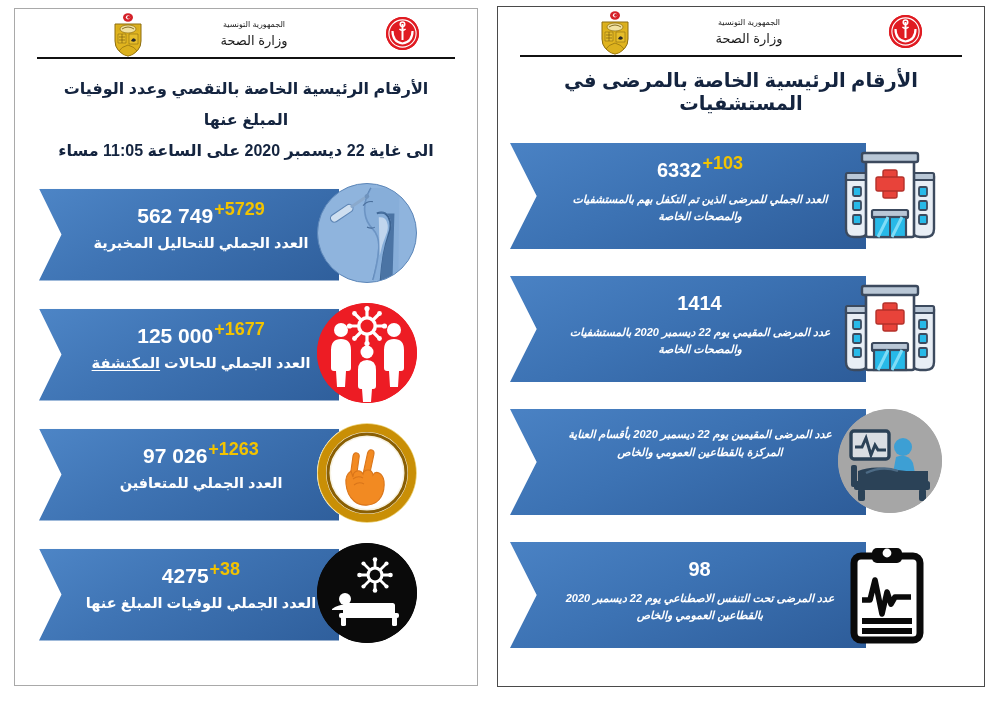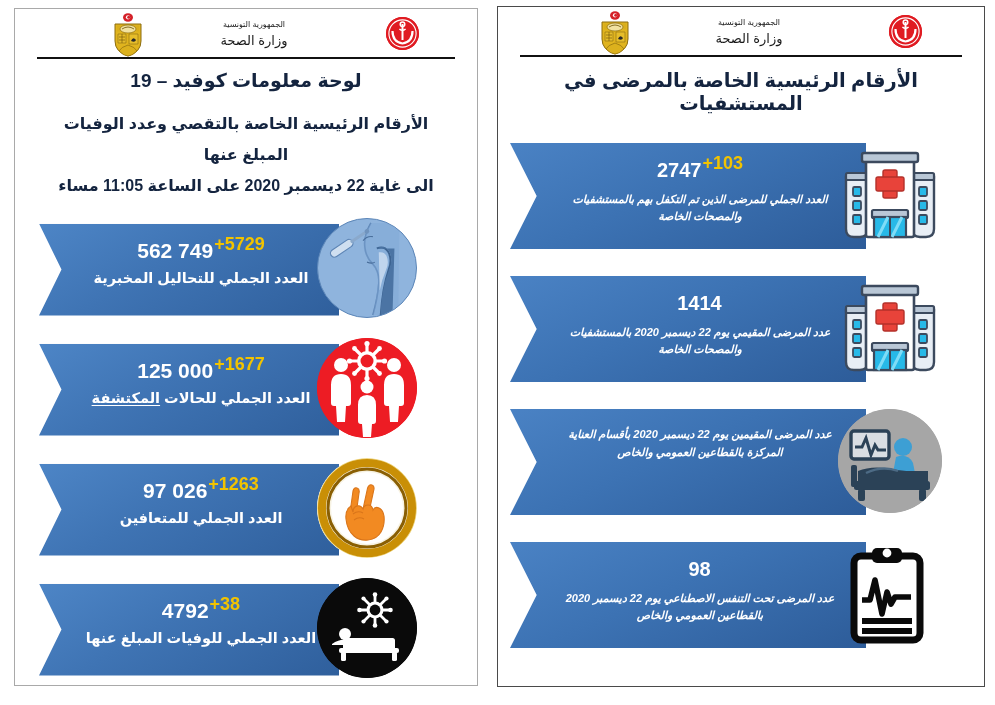--- a/index.html
+++ b/index.html
@@ -224,21 +224,20 @@
           <circle cx="16.5" cy="16.5" r="13.6" fill="none" stroke="#ffffff" stroke-width="1.1"></circle>
           <path d="M6.5 14 q0 11 10 12.5 q10 -1.5 10 -12.5" fill="none" stroke="#ffffff" stroke-width="2.2"></path>
           <path d="M16.5 7 v16" stroke="#ffffff" stroke-width="2"></path>
           <circle cx="16.5" cy="7.2" r="2.3" fill="none" stroke="#ffffff" stroke-width="1.5"></circle>
           <path d="M13.4 12 q3.1 2.6 6.2 0" fill="none" stroke="#ffffff" stroke-width="1.5"></path>
         </svg>
       </div>
       <div class="head-rule"></div>
     </div>
 
-    <div class="panel-title">لوحة معلومات كوفيد – 19</div>
 
     <div class="panel-subtitle">
       <div>الأرقام الرئيسية الخاصة بالتقصي وعدد الوفيات المبلغ عنها</div>
       <div>الى غاية 22 ديسمبر 2020 على الساعة 11:05 مساء</div>
     </div>
 
     <div class="cards">
 
       <div class="card">
         <div class="banner">
@@ -330,21 +329,21 @@
               <path d="M36 56 q5 -4 10 -1" fill="none" stroke="#d9751a" stroke-width="1.1"></path>
               <path d="M37 62 q5 -4 10 -1" fill="none" stroke="#d9751a" stroke-width="1.1"></path>
             </g>
           </svg>
         </div>
       </div>
 
       <div class="card">
         <div class="banner">
           <div class="banner-inner">
-            <div class="stat-value"><span>4792</span><span class="stat-delta">+38</span></div>
+            <div class="stat-value"><span>4275</span><span class="stat-delta">+38</span></div>
             <div class="stat-label">العدد الجملي للوفيات المبلغ عنها</div>
           </div>
         </div>
         <div class="icon-wrap ic-deaths">
           <svg viewBox="0 0 100 100">
             <circle cx="50" cy="50" r="50" fill="#0a0a0a"></circle>
             <g fill="#ffffff">
               <circle cx="58" cy="32" r="8.5"></circle>
               <g stroke="#ffffff" stroke-width="2.8" stroke-linecap="round">
                 <path d="M58 32 L58 17"></path>
@@ -419,21 +418,21 @@
       <div class="head-rule"></div>
     </div>
 
     <div class="panel-title">الأرقام الرئيسية الخاصة بالمرضى في المستشفيات</div>
 
     <div class="cards">
 
       <div class="card">
         <div class="banner">
           <div class="banner-inner">
-            <div class="stat-value"><span>2747</span><span class="stat-delta">+103</span></div>
+            <div class="stat-value"><span>6332</span><span class="stat-delta">+103</span></div>
             <div class="stat-label">العدد الجملي للمرضى الذين تم التكفل بهم بالمستشفيات والمصحات الخاصة</div>
           </div>
         </div>
         <div class="icon-wrap ic-plain">
           <svg viewBox="0 0 104 104">
             <path d="M8 34 h22 v52 q0 8 -8 8 l-6 0 q-8 0 -8 -8 Z" fill="#e8eef5" stroke="#3c4a5e" stroke-width="2.4"></path>
             <path d="M74 34 h22 v52 q0 8 -8 8 l-6 0 q-8 0 -8 -8 Z" fill="#e8eef5" stroke="#3c4a5e" stroke-width="2.4"></path>
             <rect x="8" y="30" width="22" height="7" rx="1.5" fill="#b9c7d6" stroke="#3c4a5e" stroke-width="2.2"></rect>
             <rect x="74" y="30" width="22" height="7" rx="1.5" fill="#b9c7d6" stroke="#3c4a5e" stroke-width="2.2"></rect>
             <rect x="28" y="16" width="48" height="78" rx="2" fill="#ffffff" stroke="#3c4a5e" stroke-width="2.6"></rect>

